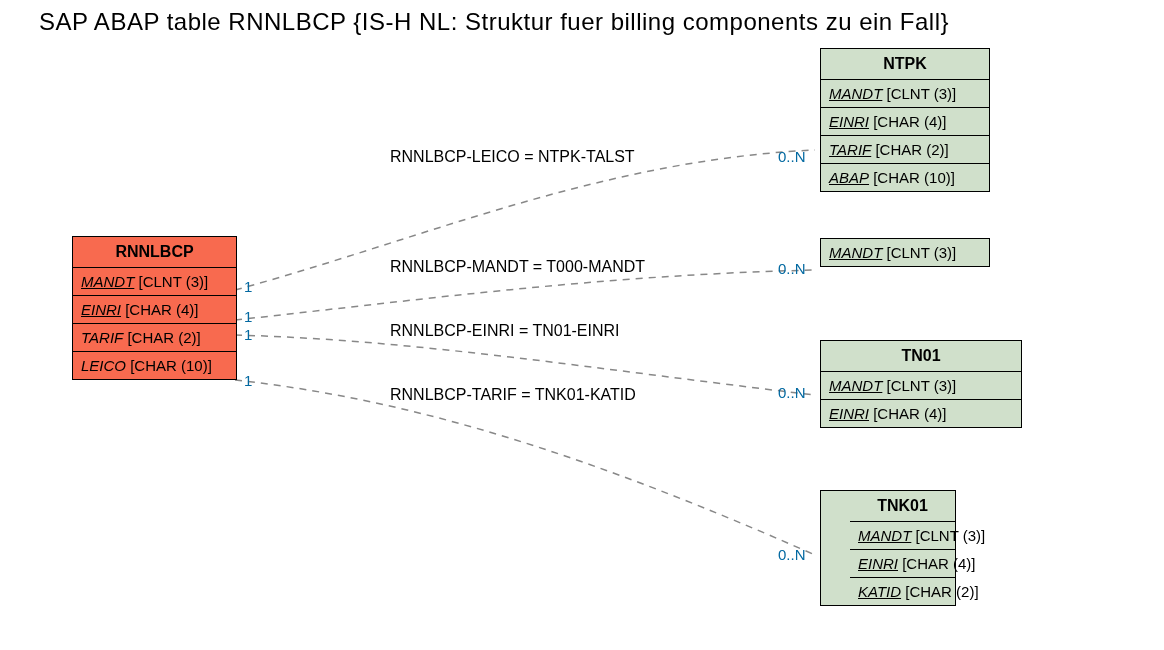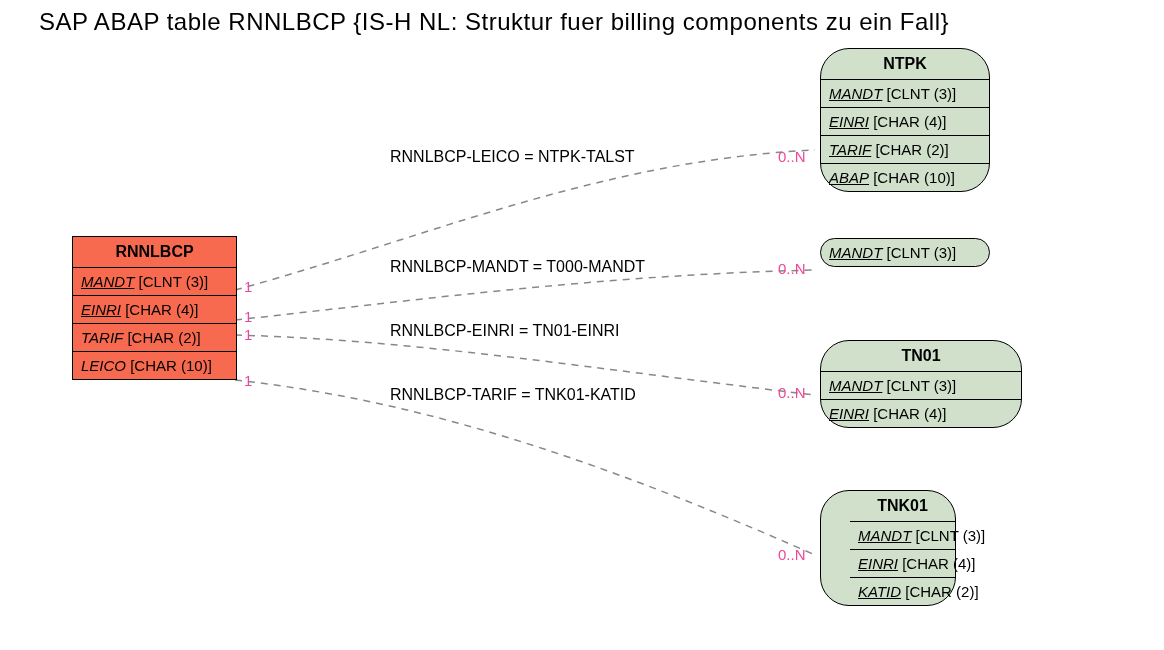--- a/index.html
+++ b/index.html
@@ -43,39 +43,39 @@
   .entity .row:last-child {
     border-bottom: none;
   }
   .entity .row .fname {
     font-style: italic;
   }
   .entity .row .fname.u {
     text-decoration: underline;
   }
   .main-entity { background: #f86a4f; }
-  .ref-entity  { background: #d0e0cb; border-radius: 29px; }
+  .ref-entity  { background: #d0e0cb; }
 
   svg.lines {
     position: absolute;
     left: 0; top: 0;
     width: 1164px;
     height: 650px;
     pointer-events: none;
   }
   .rel-label {
     position: absolute;
     font-size: 16px;
     color: #000;
     white-space: nowrap;
   }
   .card {
     position: absolute;
     font-size: 15px;
-    color: #ec4899;
+    color: #0369a1;
   }
 </style>
 </head>
 <body>
 
 <div class="title">SAP ABAP table RNNLBCP {IS-H NL: Struktur fuer billing components zu ein Fall}</div>
 
 <svg class="lines">
   <g stroke="#888" stroke-width="1.5" stroke-dasharray="7 6" fill="none">
     <path d="M 235 290 C 420 240, 600 160, 815 150"></path>

